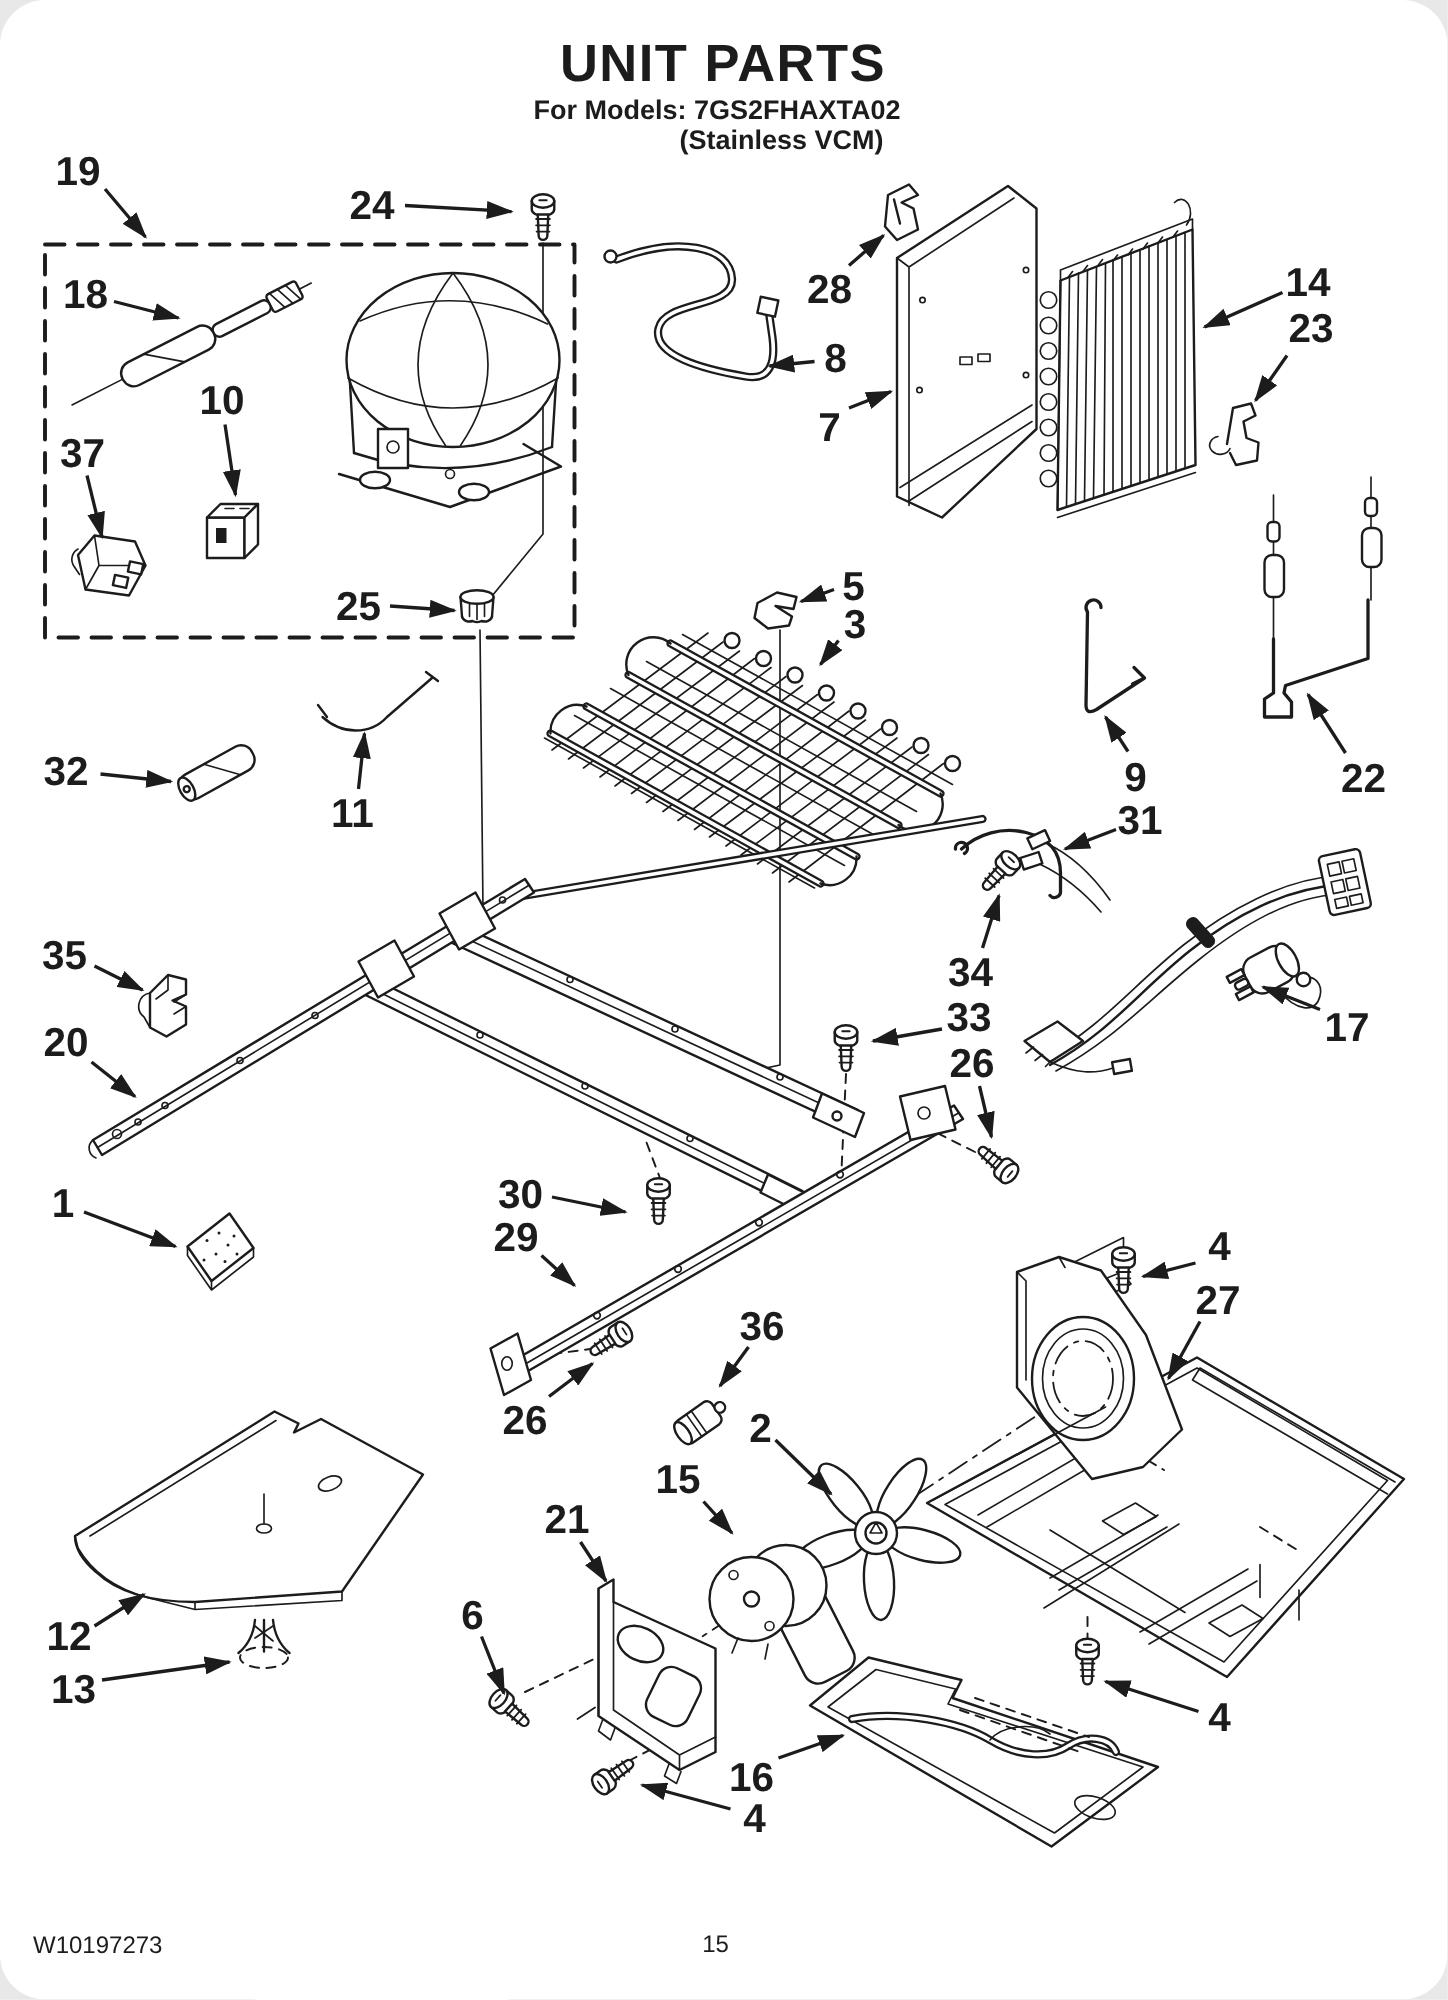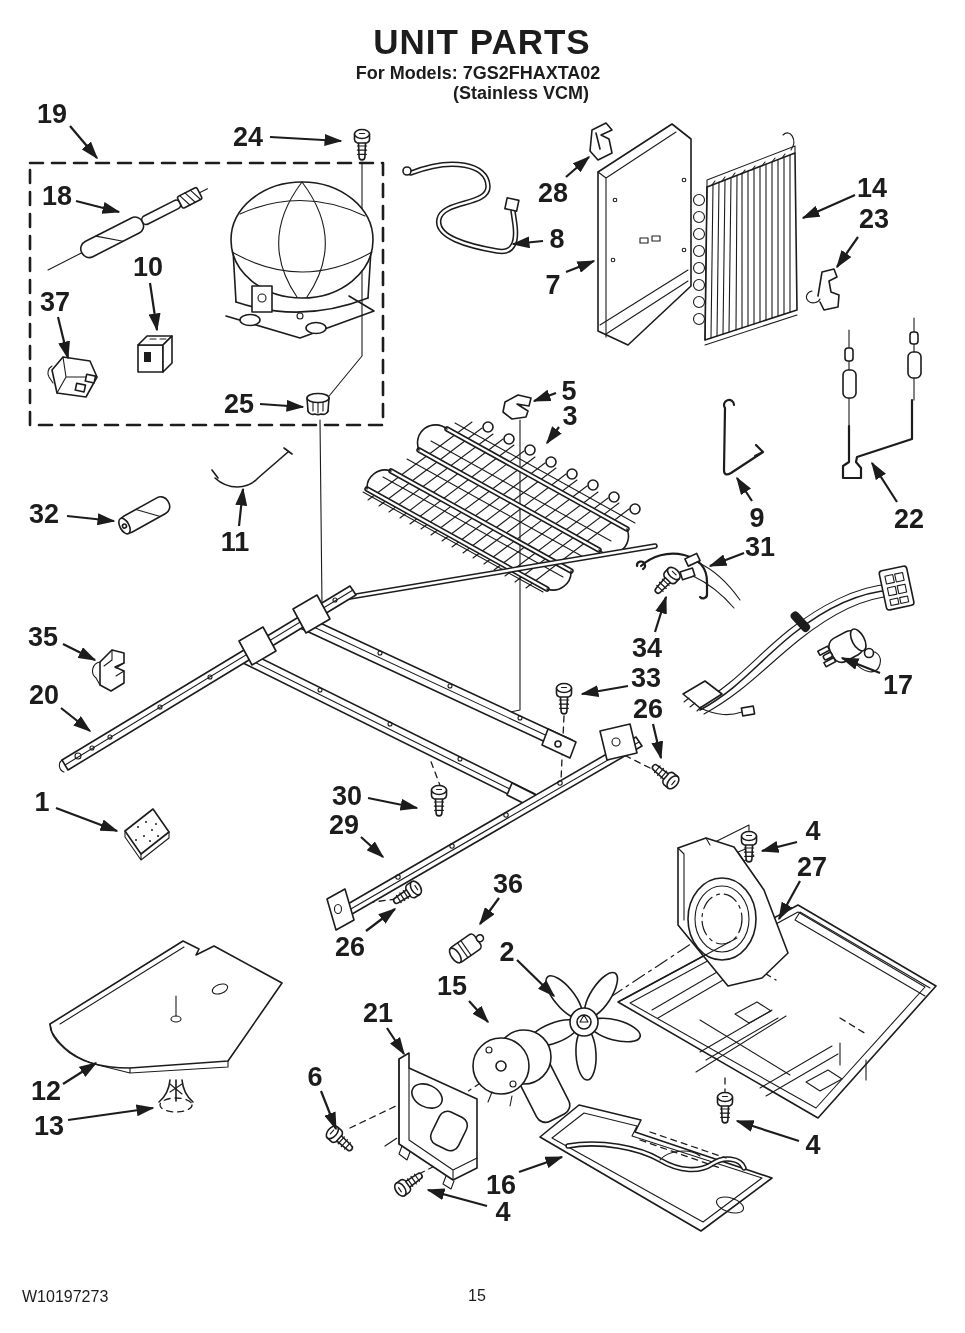--- a/index.html
+++ b/index.html
@@ -1,19 +1,19 @@
 <!DOCTYPE html>
 <html style="--ink: #1c1c1c; --paper: #ffffff;"><head>
 <meta charset="utf-8">
 <style>
   :root { --ink:#1c1c1c; --paper:#ffffff; }
   html,body { margin:0; padding:0; background:#e8e8e8; }
   #page {
     position:relative; width:965px; height:1333px; background:var(--paper);
-    font-family:"Liberation Sans", sans-serif; overflow:hidden; margin:0 auto;
+    font-family:"Liberation Sans", sans-serif; overflow:hidden; margin:0 auto;border-radius:30px;
   }
   svg { display:block; }
   .art { stroke:var(--ink); stroke-width:1.6; fill:none; stroke-linejoin:round; stroke-linecap:round; }
   .thin { stroke-width:1.1; }
   .med  { stroke-width:2.2; }
   .dash { stroke-dasharray:6 5; stroke-width:1.3; }
   .dashdot { stroke-dasharray:14 5 3 5; stroke-width:1.2; }
   .dashbox { fill:none; stroke:var(--ink); stroke-width:2.6; stroke-dasharray:13 9; }
   .tube-outer { stroke-width:5.5; }
   .tube-inner { stroke:#fff; stroke-width:2.4; }

